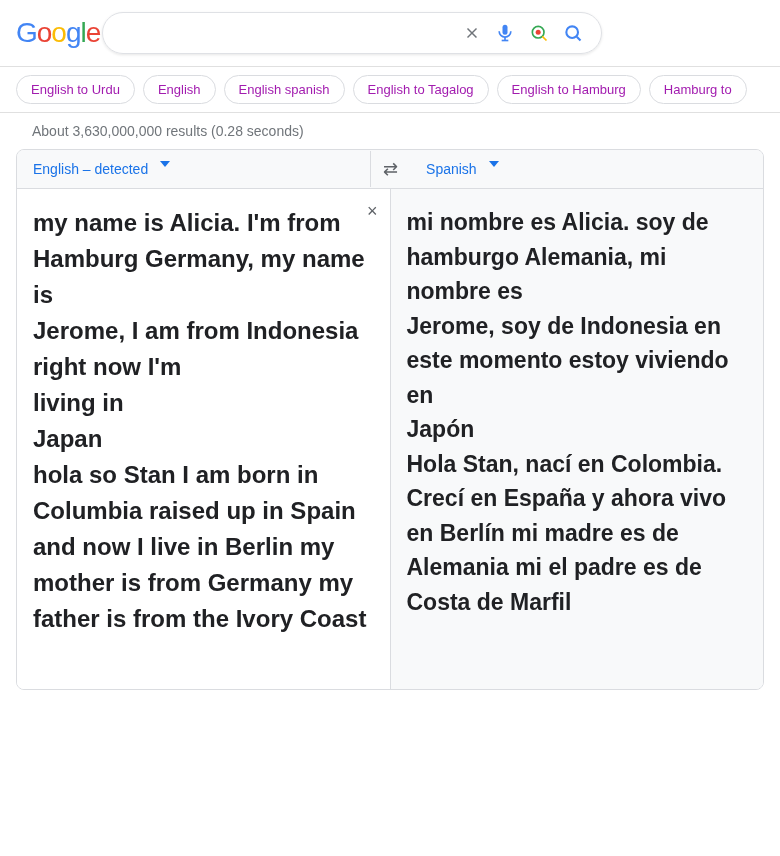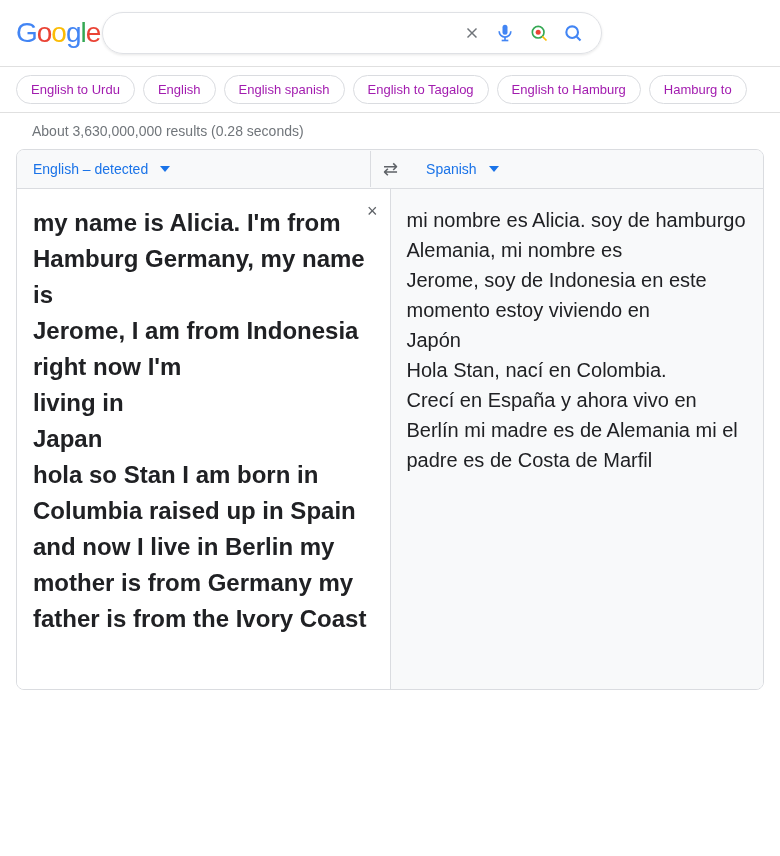--- a/index.html
+++ b/index.html
@@ -98,21 +98,20 @@
       overflow: hidden;
     }
     .translator-header {
       display: flex;
       align-items: center;
       background: #f8f9fa;
       border-bottom: 1px solid #dadce0;
     }
     .lang-selector {
       display: flex;
-      align-items: center;
       padding: 10px 16px;
       flex: 1;
       cursor: pointer;
       gap: 8px;
       font-size: 14px;
       color: #1a73e8;
       background: none;
       border: none;
     }
     .lang-selector:first-child {
@@ -165,24 +164,24 @@
       cursor: pointer;
       color: #5f6368;
       font-size: 18px;
     }
     .target-pane {
       flex: 1;
       padding: 16px;
       background: #f8f9fa;
     }
     .target-text {
-      font-size: 20px;
+      font-size: 23px;
       line-height: 1.5;
       color: #202124;
-      font-weight: 400;
+      font-weight: 700;
       white-space: pre-wrap;
     }
   </style>
 </head>
 <body>
 
 <div class="header">
   <div class="google-logo">
     <span class="logo-g">G</span><span class="logo-o1">o</span><span class="logo-o2">o</span><span class="logo-g2">g</span><span class="logo-l">l</span><span class="logo-e">e</span>
   </div>

